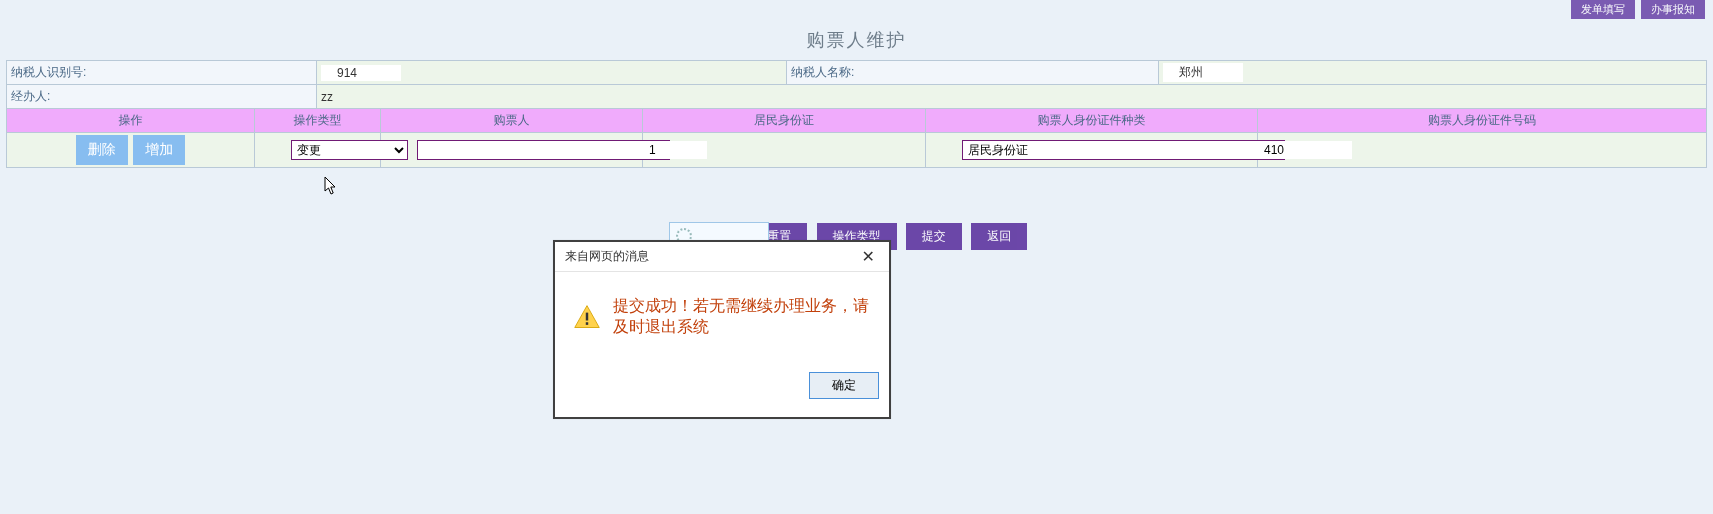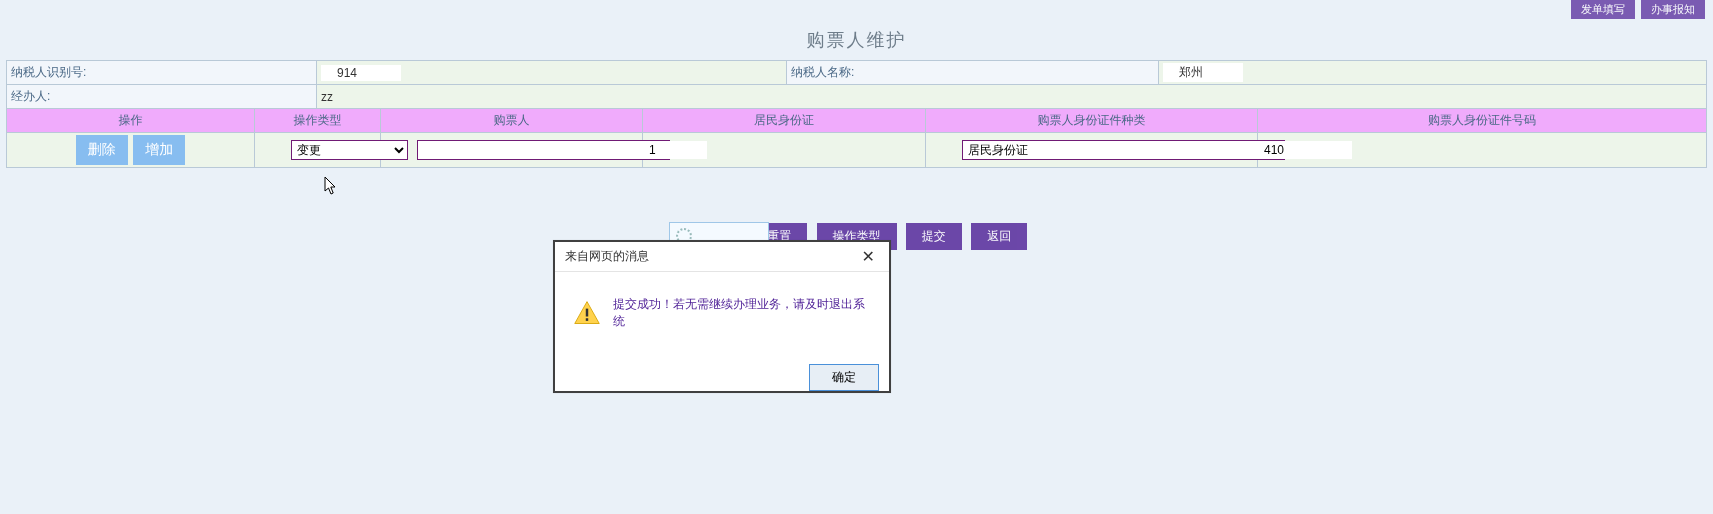--- a/index.html
+++ b/index.html
@@ -156,27 +156,27 @@
   align-items: center;
   padding: 24px 18px 28px;
   gap: 12px;
 }
 .warn-icon {
   width: 28px;
   height: 28px;
   flex-shrink: 0;
 }
 .dialog-msg {
-  font-size: 12px;
-  color: #4c1d95;
+  font-size: 16px;
+  color: #c2410c;
 }
 .dialog-footer {
   display: flex;
   justify-content: flex-end;
-  padding: 6px 10px 0;
+  padding: 6px 10px 18px;
 }
 .dialog-ok {
   border: 1px solid #4a90d9;
   background: #e7eef5;
   padding: 4px 22px;
   font-size: 12px;
   cursor: pointer;
 }
 .cursor {
   position: absolute;

